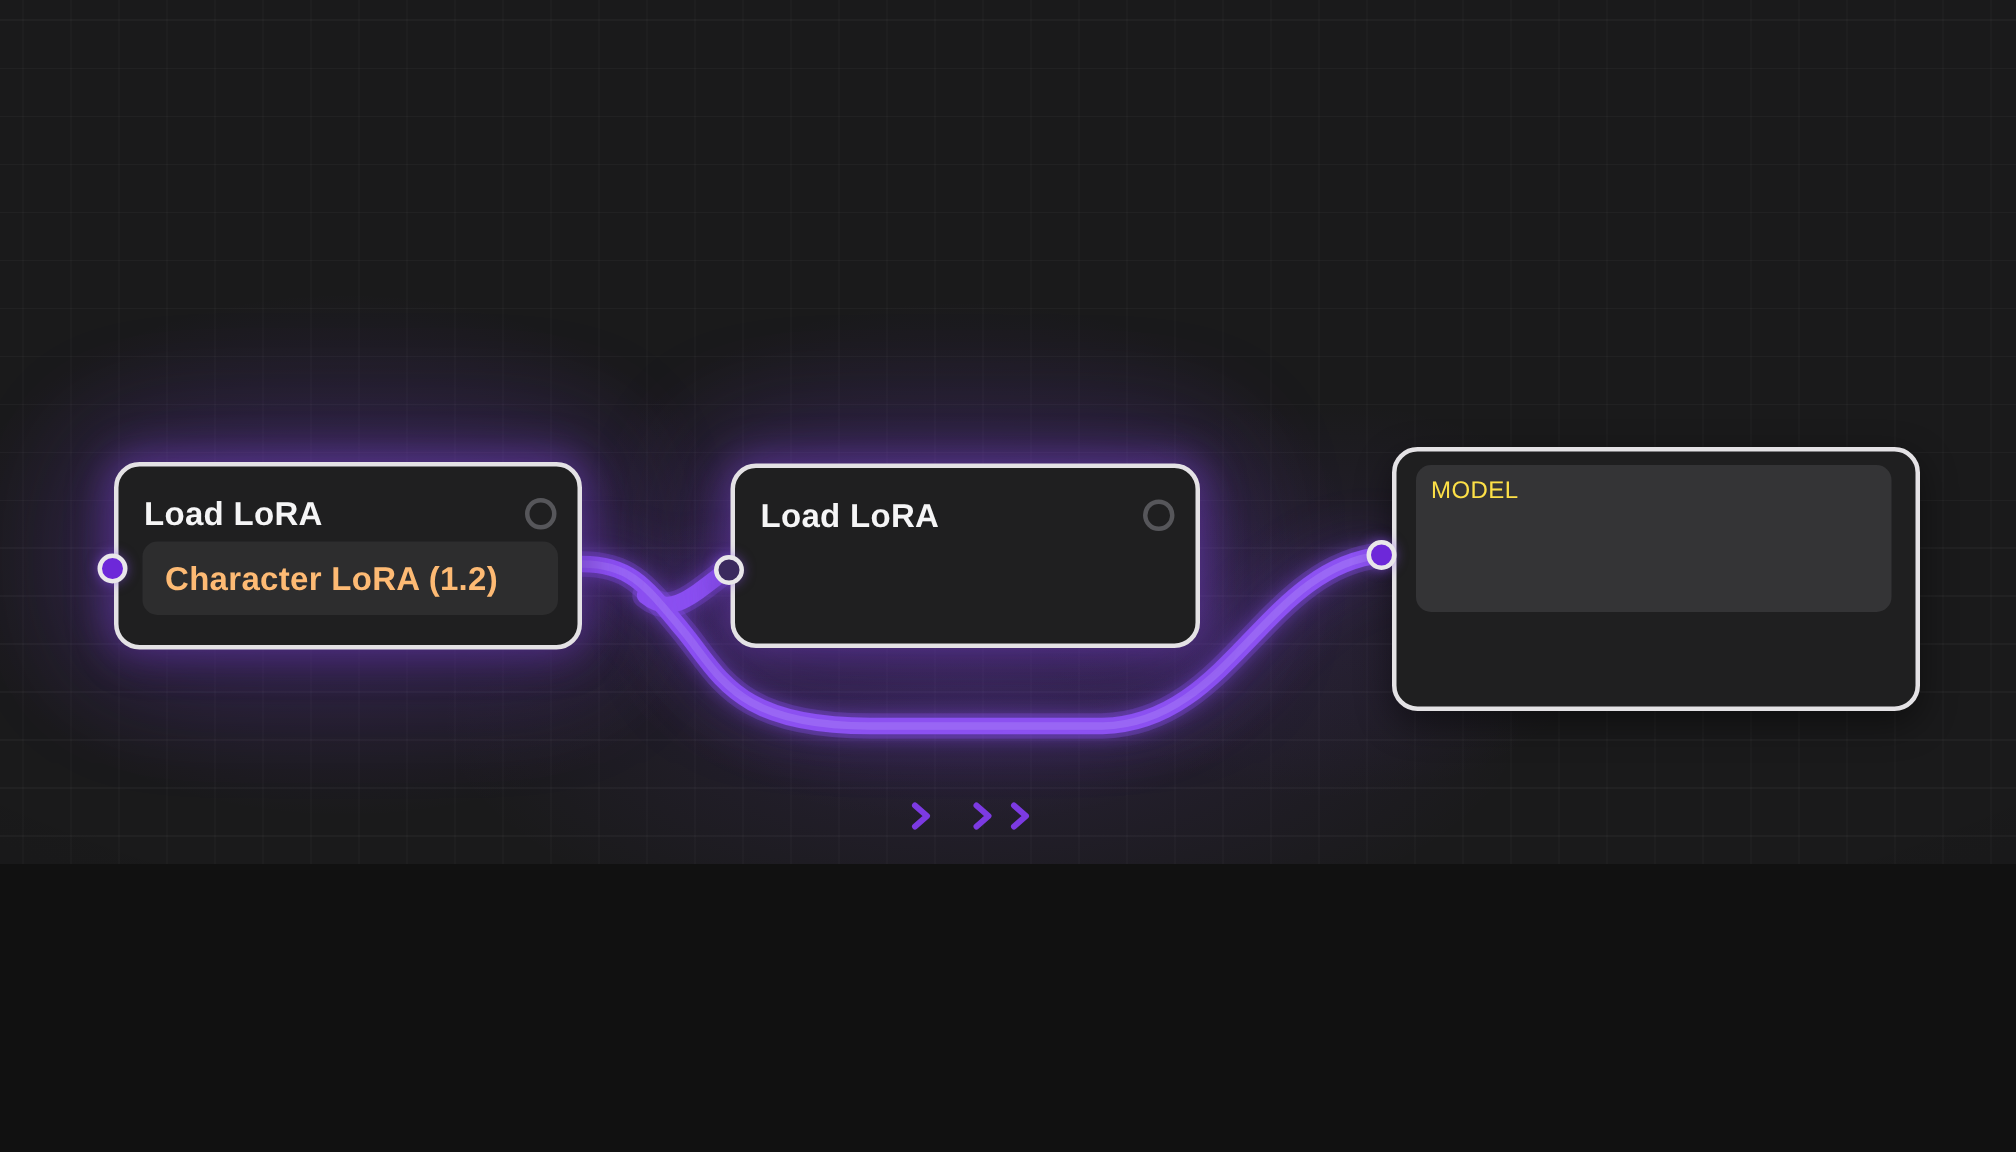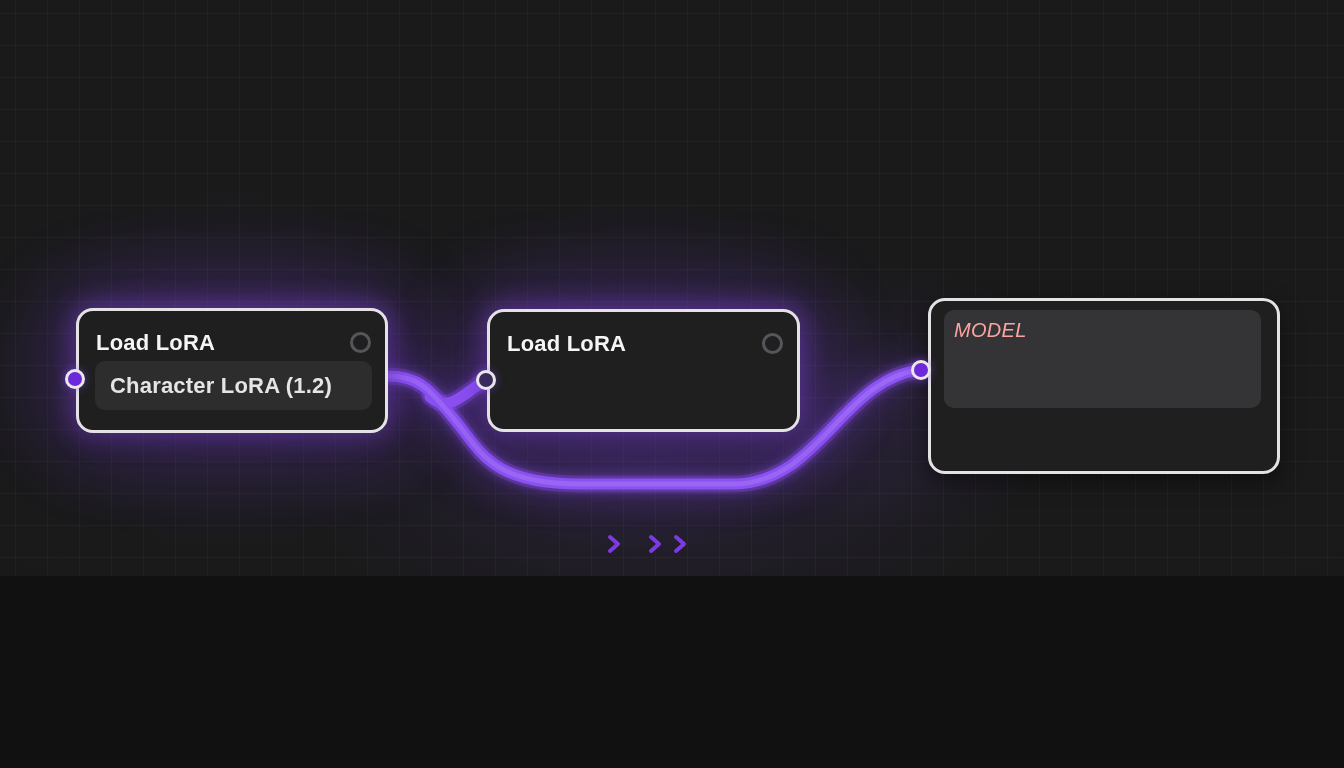--- a/index.html
+++ b/index.html
@@ -47,28 +47,28 @@
   .node-title{
     color:#f5f5f6;font-size:22px;font-weight:bold;letter-spacing:.2px;line-height:1;
   }
   .header-port{
     width:15px;height:15px;border:3px solid #56565a;border-radius:50%;
     background:transparent;flex:0 0 auto;box-sizing:content-box;
   }
   .widget{
     margin:0 13px 0 16px;height:49px;border-radius:10px;background:#2d2d2e;
     display:flex;align-items:center;padding:0 15px;
-    color:#e5e5e5;font-size:22px;font-weight:bold;letter-spacing:.2px;
+    color:#fdba74;font-size:22px;font-weight:bold;letter-spacing:.2px;
     white-space:nowrap;overflow:hidden;
   }
   .widget-large{
     margin:9px 16px 0 13px;height:98px;border-radius:10px;background:#343436;
     padding:9px 10px;box-sizing:border-box;
   }
-  .input-label{color:#fca5a5;font-size:20px;letter-spacing:.3px;font-style:italic;}
+  .input-label{color:#fde047;font-size:16px;letter-spacing:.3px;}
 
   .port{
     position:absolute;z-index:3;width:14px;height:14px;border-radius:50%;
     border:3px solid #e9e7ea;box-sizing:content-box;
     box-shadow:0 0 8px rgba(139,82,244,0.5);
   }
 
   .chevrons{position:absolute;left:0;top:0;z-index:1;}
   .chev{fill:none;stroke:#7c3ae2;stroke-width:4;stroke-linecap:round;stroke-linejoin:round;}
 </style>

